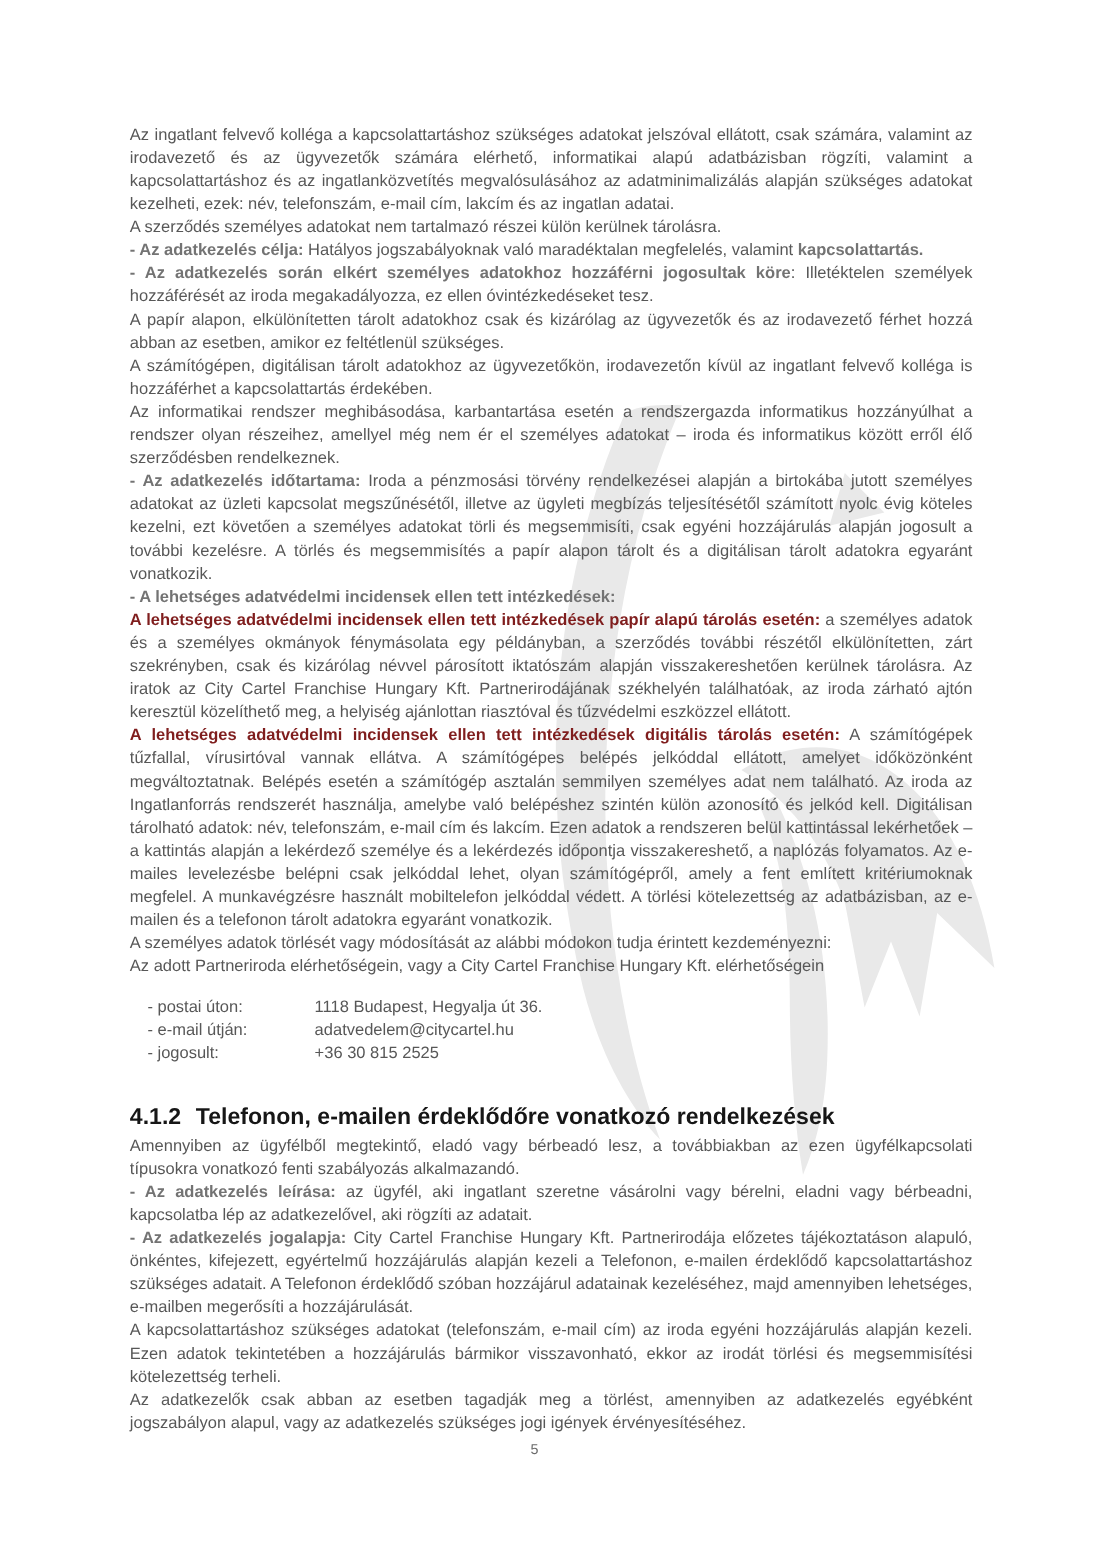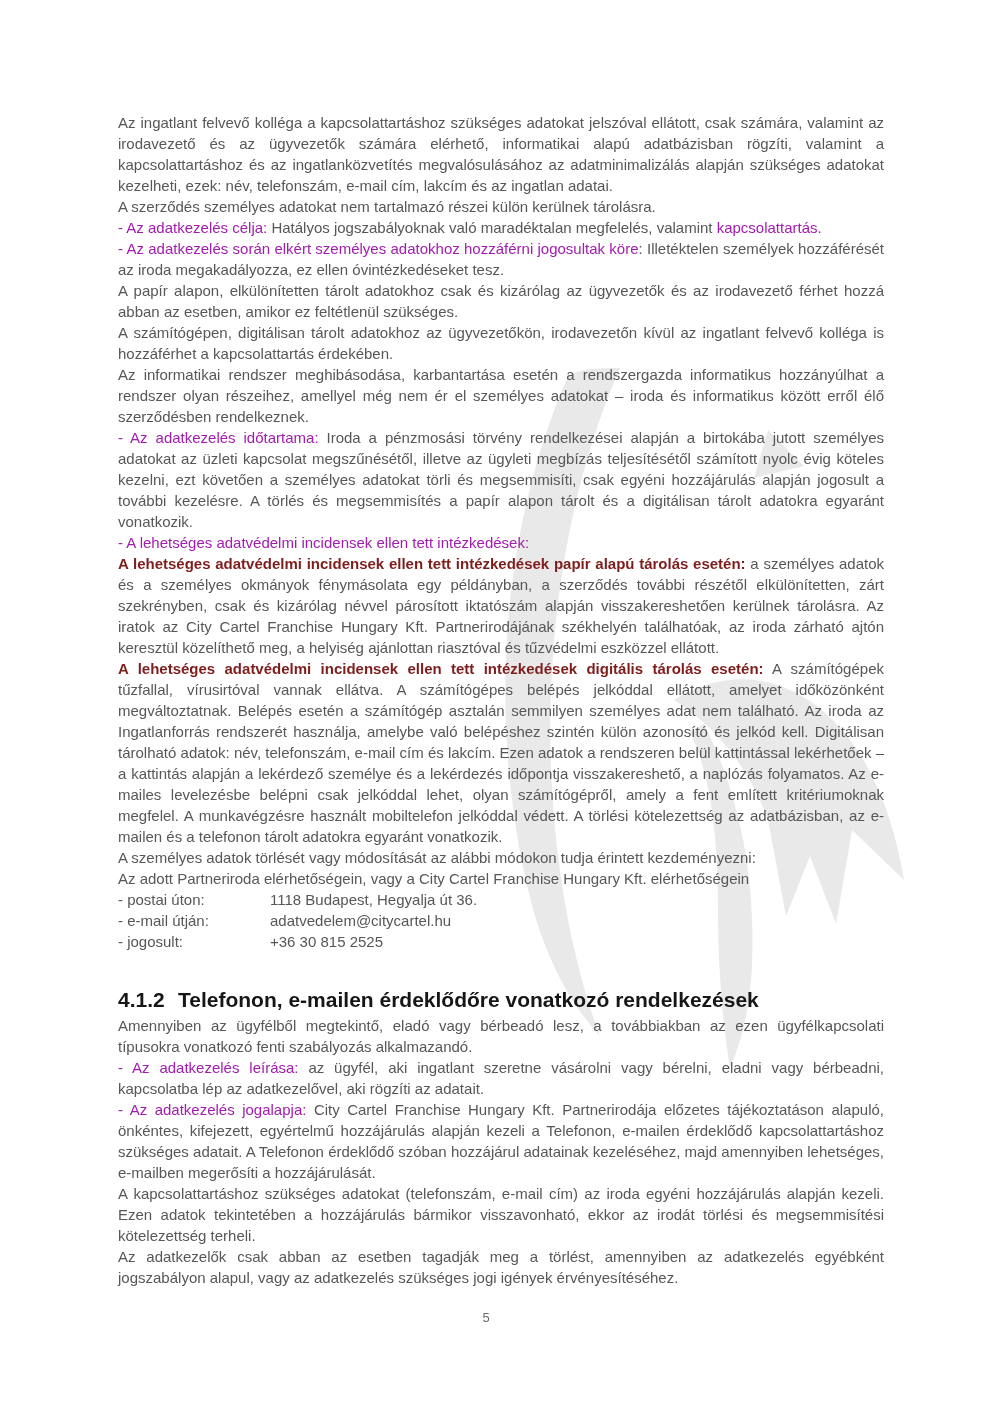--- a/index.html
+++ b/index.html
@@ -22,23 +22,23 @@
     left:118px;top:112px;
     width:766px;
     z-index:1;
     font-size:15px;
     line-height:21px;
     color:#575757;
     text-align:justify;
   }
   .para{margin:0;padding:0;}
   .run-n{font-weight:400;font-style:normal;}
-  .run-b{font-weight:400;font-style:normal;color:#a21caf;}
+  .run-b{font-weight:700;font-style:normal;color:#737373;}
   .run-bi{font-weight:700;color:#7f1d1d;}
-  .contacts{margin:0;}
+  .contacts{margin:16px;}
   .contact-row{display:flex;}
   .contact-label{width:152px;flex:0 0 152px;}
   .contact-value{flex:1;text-align:left;}
   .heading{
     margin:37px 0 4px 0;
     font-size:21px;
     line-height:22px;
     font-weight:700;
     color:#161616;
     text-align:left;

